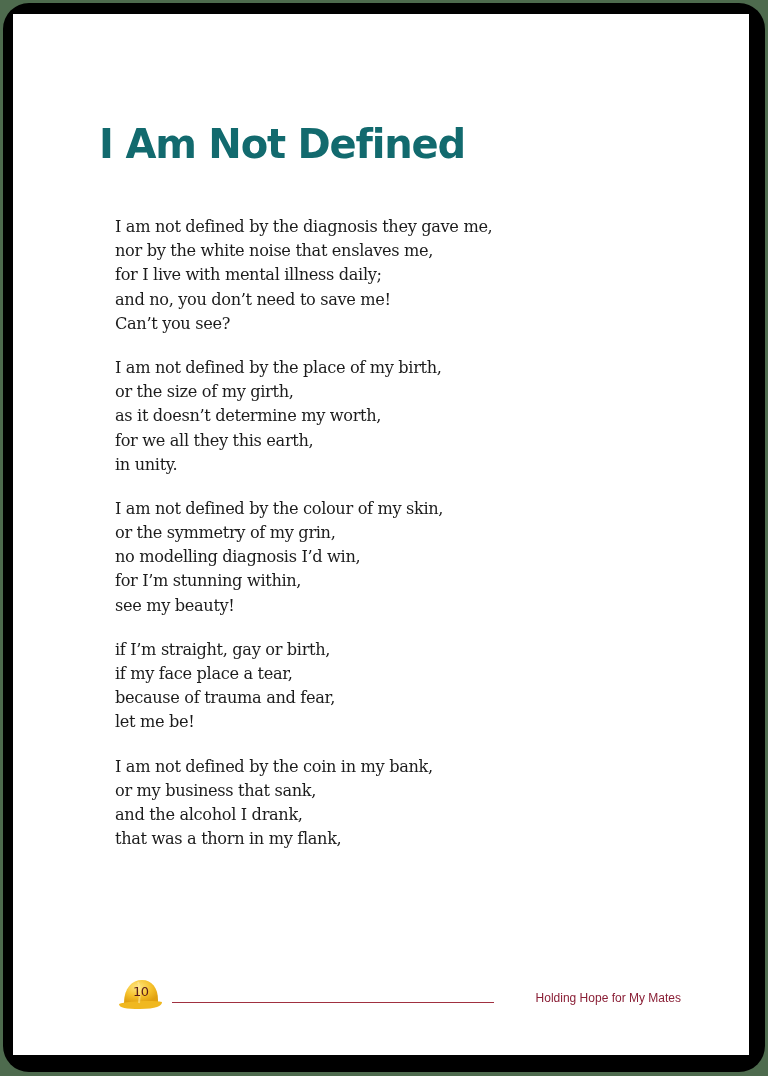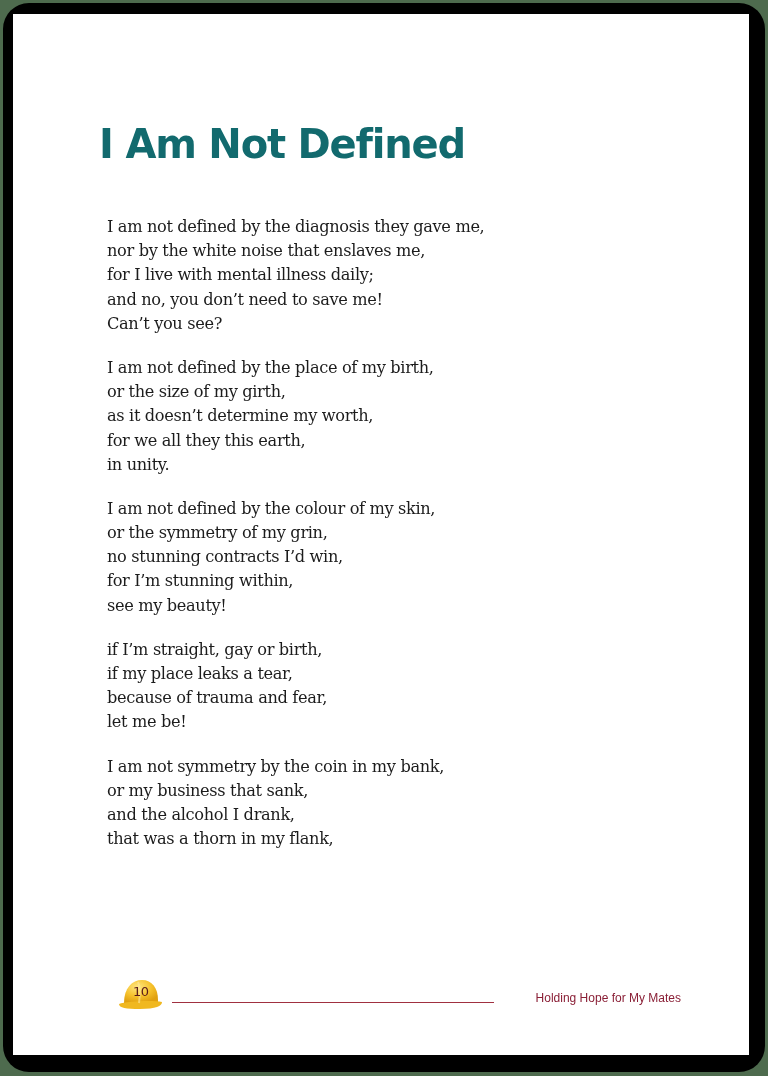--- a/index.html
+++ b/index.html
@@ -46,21 +46,21 @@
       position: absolute;
       left: 86px;
       top: 201px;
       width: 560px;
       font-family: "DejaVu Serif", serif;
       font-size: 16.2px;
       letter-spacing: -0.35px;
       color: #1c1c1c;
     }
     .stanza {
-      margin: 0 0 20px 8px;
+      margin: 0 0 20px 16px;
     }
     .line {
       display: block;
       line-height: 24.2px;
       height: 24.2px;
       white-space: nowrap;
     }
     .footer {
       position: absolute;
       left: 0;
@@ -122,32 +122,32 @@
       <div class="stanza">
         <span class="line">I am not defined by the place of my birth,</span>
         <span class="line">or the size of my girth,</span>
         <span class="line">as it doesn’t determine my worth,</span>
         <span class="line">for we all they this earth,</span>
         <span class="line">in unity.</span>
       </div>
       <div class="stanza">
         <span class="line">I am not defined by the colour of my skin,</span>
         <span class="line">or the symmetry of my grin,</span>
-        <span class="line">no stunning contracts I’d win,</span>
+        <span class="line">no modelling diagnosis I’d win,</span>
         <span class="line">for I’m stunning within,</span>
         <span class="line">see my beauty!</span>
       </div>
       <div class="stanza">
         <span class="line">if I’m straight, gay or birth,</span>
-        <span class="line">if my place leaks a tear,</span>
+        <span class="line">if my face place a tear,</span>
         <span class="line">because of trauma and fear,</span>
         <span class="line">let me be!</span>
       </div>
       <div class="stanza">
-        <span class="line">I am not symmetry by the coin in my bank,</span>
+        <span class="line">I am not defined by the coin in my bank,</span>
         <span class="line">or my business that sank,</span>
         <span class="line">and the alcohol I drank,</span>
         <span class="line">that was a thorn in my flank,</span>
       </div>
     </div>
 
     <div class="footer">
       <svg class="helmet" viewBox="0 0 48 36" xmlns="http://www.w3.org/2000/svg">
         <defs>
           <radialGradient id="hg" cx="40%" cy="30%" r="70%">

